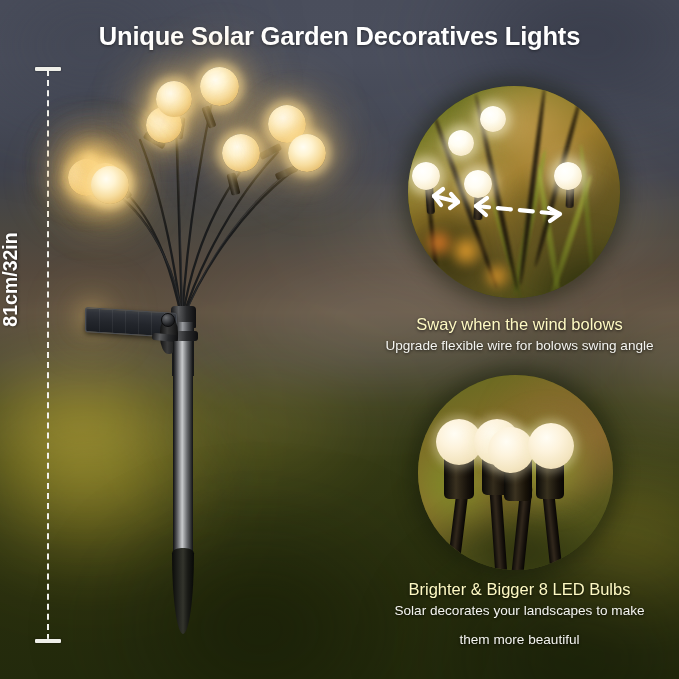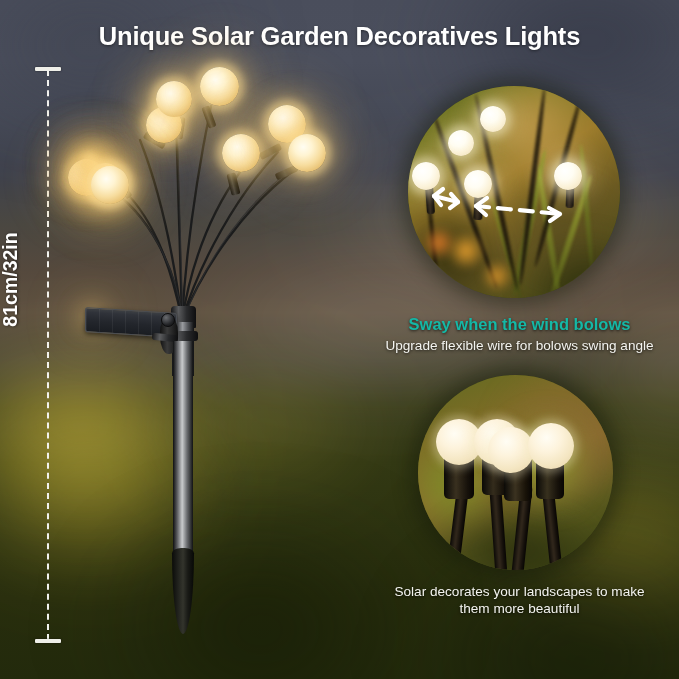--- a/index.html
+++ b/index.html
@@ -192,21 +192,21 @@
     position:absolute;
     background:linear-gradient(to right,#0b0906,#32281c 42%,#140f0a 80%,#070503);
     border-radius:3px;
     filter:blur(.5px);
   }
   .arrows { position:absolute; inset:0; }
 
   
   .cap { position:absolute; left:360px; width:319px; text-align:center; }
   .cap-h {
-    font-size:16.5px; font-weight:bold; color:#14b8a6;
+    font-size:16.5px; font-weight:normal; color:#fef9c3;
     text-shadow:0 1px 3px rgba(0,0,0,.7);
     white-space:nowrap;
   }
   .cap-s {
     font-size:13.6px; color:#f4f4f0; line-height:17px;
     text-shadow:0 1px 3px rgba(0,0,0,.7);
     margin-top:3px;
   }
 </style>
 </head>
@@ -361,17 +361,18 @@
     <div class="c-socket" style="left:86px;top:82px;width:28px;height:44px;border-radius:5px;background:linear-gradient(to right,#0b0a07,#3b3220 40%,#181208 78%,#070503);"></div>
     <div class="c-socket" style="left:118px;top:80px;width:28px;height:44px;border-radius:5px;background:linear-gradient(to right,#0a0906,#37301e 40%,#16110a 78%,#070503);"></div>
 
     <div class="c-bulb warm" style="left:18px;top:44px;width:46px;height:46px;"></div>
     <div class="c-bulb warm" style="left:56px;top:44px;width:46px;height:46px;"></div>
     <div class="c-bulb warm" style="left:70px;top:52px;width:46px;height:46px;"></div>
     <div class="c-bulb warm" style="left:110px;top:48px;width:46px;height:46px;"></div>
   </div>
 
   <div class="cap" style="top:580px;">
+    <div class="cap-h">Brighter &amp; Bigger 8 LED Bulbs</div>
     <div class="cap-s">Solar decorates your landscapes to make</div>
-    <div class="cap-s" style="margin-top:0;">them more beautiful</div>
+    <div class="cap-s" style="margin-top:12px;">them more beautiful</div>
   </div>
 
 </div>
 
 </body></html>

